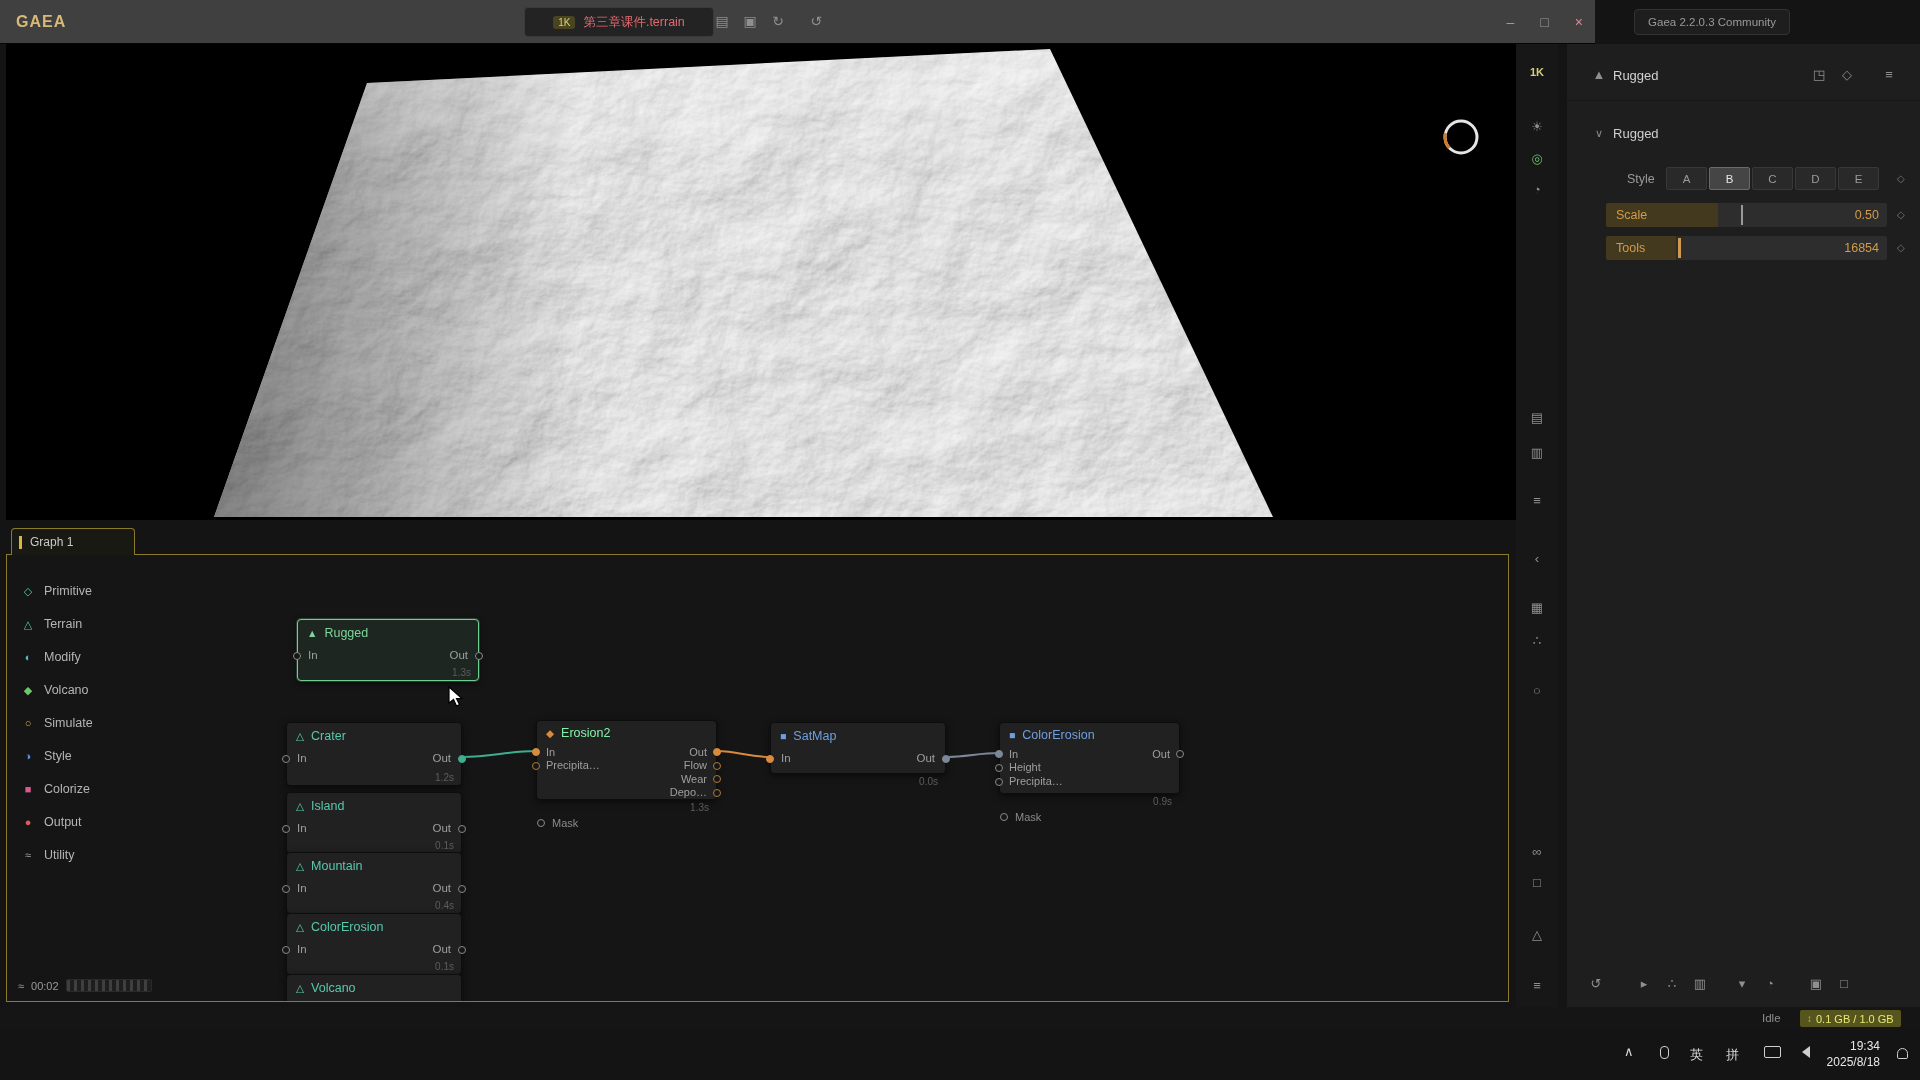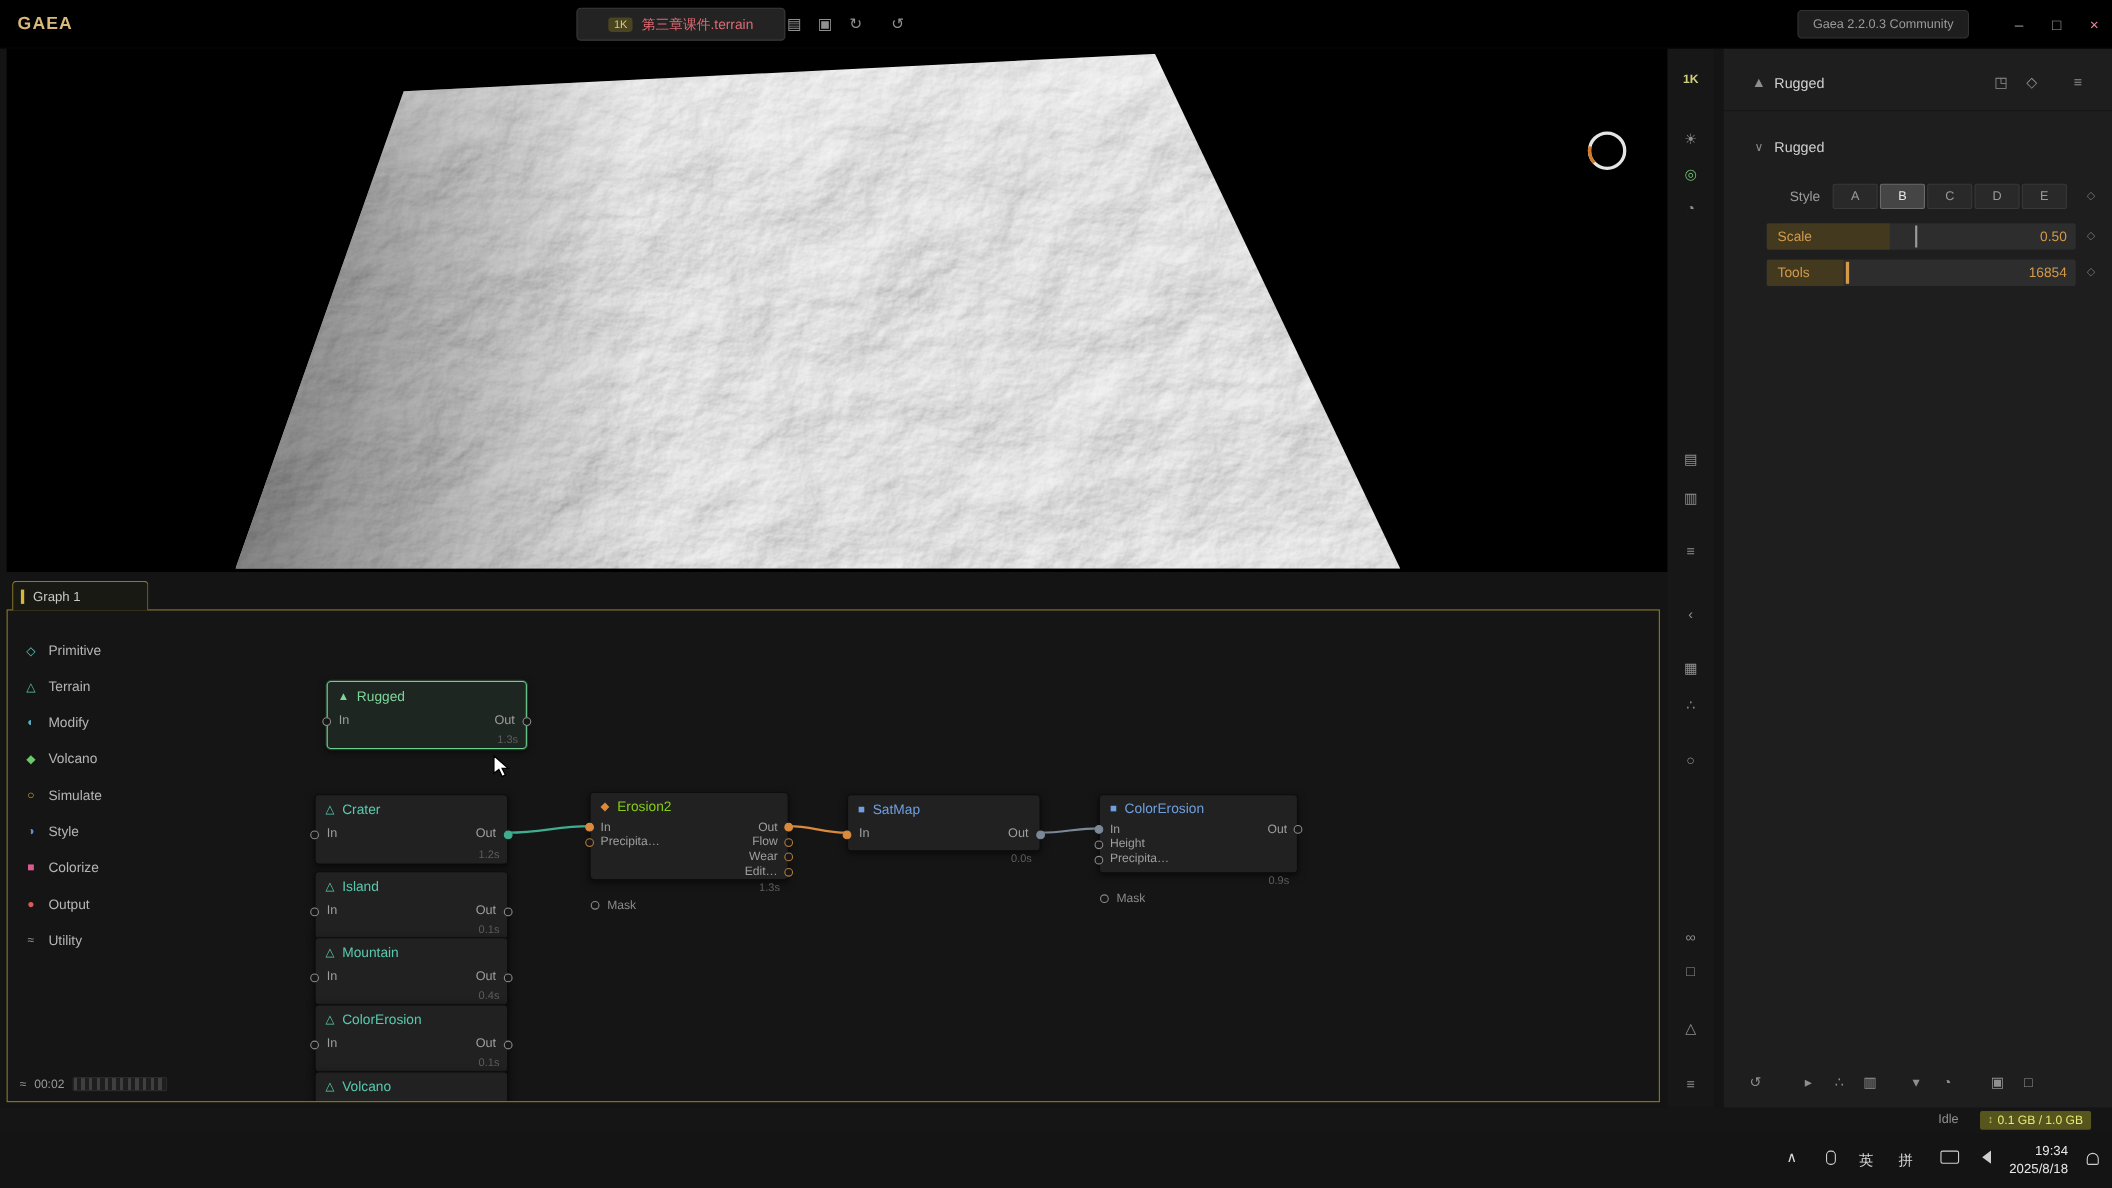--- a/index.html
+++ b/index.html
@@ -1,21 +1,21 @@
 <!DOCTYPE html>
 <html><head>
 <meta charset="utf-8">
 <style>
   * { margin:0; padding:0; box-sizing:border-box; }
   html,body { width:1920px; height:1080px; }
   body { background:#0c0c0c; font-family:"Liberation Sans","DejaVu Sans",sans-serif; color:#c8c8c8; overflow:hidden; }
   .stage { position:absolute; inset:0; width:1920px; height:1080px; background:#141414; }
 
   
-  .titlebar { position:absolute; left:0; top:0; width:1920px; height:44px; background:#000000; border-bottom:1px solid #050505; z-index:20; }
+  .titlebar { position:absolute; left:0; top:0; width:1595px; height:44px; background:#404040; border-bottom:1px solid #050505; z-index:20; }
   .logo { position:absolute; left:16px; top:13px; font-size:16px; font-weight:bold; letter-spacing:1px; color:#d8b978; }
   .menus { position:absolute; left:92px; top:0; height:44px; display:flex; align-items:center; gap:30px; font-size:13.5px; color:#c2c2c2; }
   .doc-tab { position:absolute; left:524px; top:7px; width:190px; height:30px; background:#232323; border:1px solid #3a3a3a; border-radius:4px; display:flex; align-items:center; justify-content:center; gap:8px; }
   .doc-badge { background:#4a4420; color:#d8d075; font-size:10px; padding:1px 5px; border-radius:3px; }
   .doc-title { color:#e06a72; font-size:12.5px; }
   .tb-icon { position:absolute; top:13px; font-size:14px; color:#8f8f8f; width:20px; text-align:center; }
   .version-chip { position:absolute; left:1634px; top:9px; width:156px; height:26px; background:#1e1e1e; border:1px solid #333; border-radius:4px; display:flex; align-items:center; justify-content:center; font-size:11.5px; color:#9a9a9a; }
   .win-controls { position:absolute; right:12px; top:0; height:44px; display:flex; align-items:center; gap:26px; font-size:14px; color:#9a9a9a; }
   .win-close { color:#e08696; }
 
@@ -40,21 +40,21 @@
   .c0{color:#55c9b8}.c1{color:#55c9a0}.c2{color:#55b8c9}.c3{color:#6cc96a}.c4{color:#d9a546}
   .c5{color:#5b8fd9}.c6{color:#d95b8f}.c7{color:#d95b5b}.c8{color:#9a9a9a}
 
   .wires { position:absolute; left:0; top:0; z-index:1; pointer-events:none; }
 
   .gnode { position:absolute; background:#212121; border:1px solid #0d0d0d; border-radius:4px; box-shadow:0 2px 7px rgba(0,0,0,.55); font-size:11.5px; color:#a8a8a8; z-index:2; }
   .gnode.selected { border:1px solid #6fcf8f; background:#1e2622; box-shadow:0 0 0 1px rgba(111,207,143,.25), 0 2px 7px rgba(0,0,0,.55); }
   .gnode-head { display:flex; align-items:center; gap:7px; height:25px; padding:0 9px; }
   .gnode-ic { font-size:10.5px; }
   .gnode-title { font-size:12.5px; }
-  .t-green{color:#7fd49a}.t-teal{color:#58c9ad}.t-white{color:#84cc16}.t-blue{color:#6f9fe0}
+  .t-green{color:#7fd49a}.t-teal{color:#58c9ad}.t-white{color:#86efac}.t-blue{color:#6f9fe0}
   .i-teal{color:#58c9ad}.i-green{color:#7fd49a}.i-orange{color:#d98a3d}.i-blue{color:#6f9fe0}
   .prow { position:relative; height:19px; display:flex; align-items:center; padding:0 10px; }
   .plabel { font-size:11.5px; color:#9f9f9f; }
   .plabel.r { margin-left:auto; }
   .e2row { display:flex; justify-content:space-between; align-items:center; height:13.5px; padding:0 9px; }
   .e2row .plabel { font-size:11px; }
   .pdot { position:absolute; width:8px; height:8px; border-radius:50%; border:1.5px solid #8a8a8a; background:#161616; z-index:3; }
   .pdot.pl { left:-5px; }
   .pdot.pr { right:-5px; }
   .pdot.g { background:#3fae8f; border-color:#3fae8f; }
@@ -330,21 +330,21 @@
       <div class="e2row">
           <span class="plabel">Precipita…</span>
           <span class="plabel">Flow</span>
         </div>
       <div class="e2row">
           <span class="plabel"></span>
           <span class="plabel">Wear</span>
         </div>
       <div class="e2row">
           <span class="plabel"></span>
-          <span class="plabel">Edit…</span>
+          <span class="plabel">Depo…</span>
         </div>
       <span class="pdot pl o" style="top:27px"></span>
       <span class="pdot pl oh" style="top:41px"></span>
       <span class="pdot pr o" style="top:27px"></span>
       <span class="pdot pr oh" style="top:41px"></span>
       <span class="pdot pr oh" style="top:54px"></span>
       <span class="pdot pr oh" style="top:68px"></span>
       <div class="gnode-time" style="bottom:-14px">1.3s</div>
     </div>
     <div class="mask-row" style="left:530px;top:262px">

